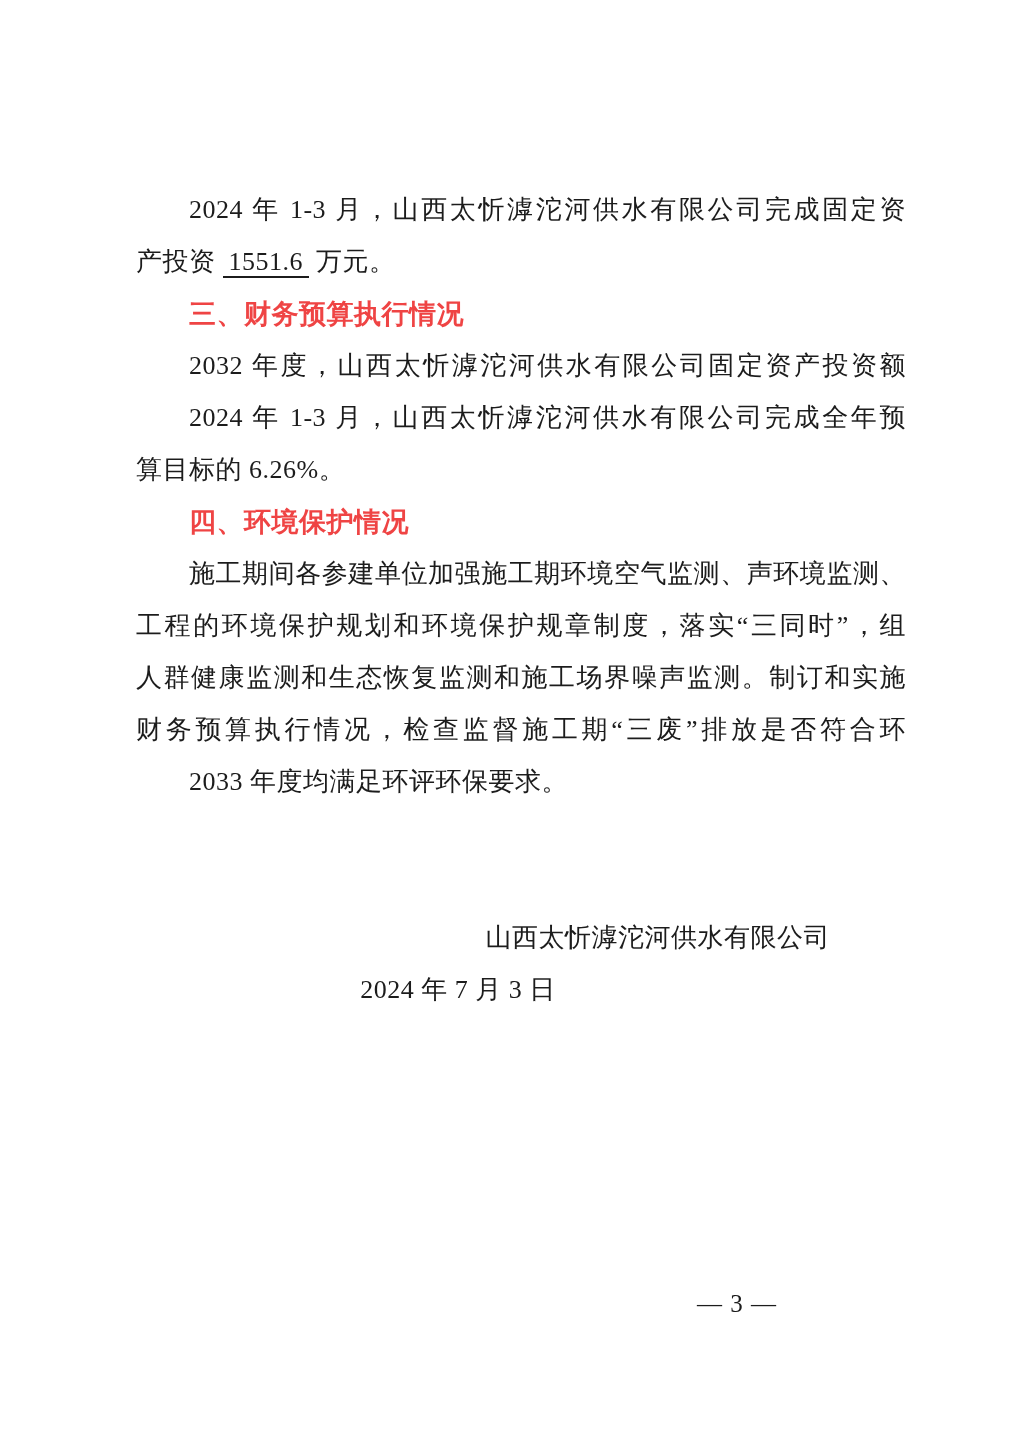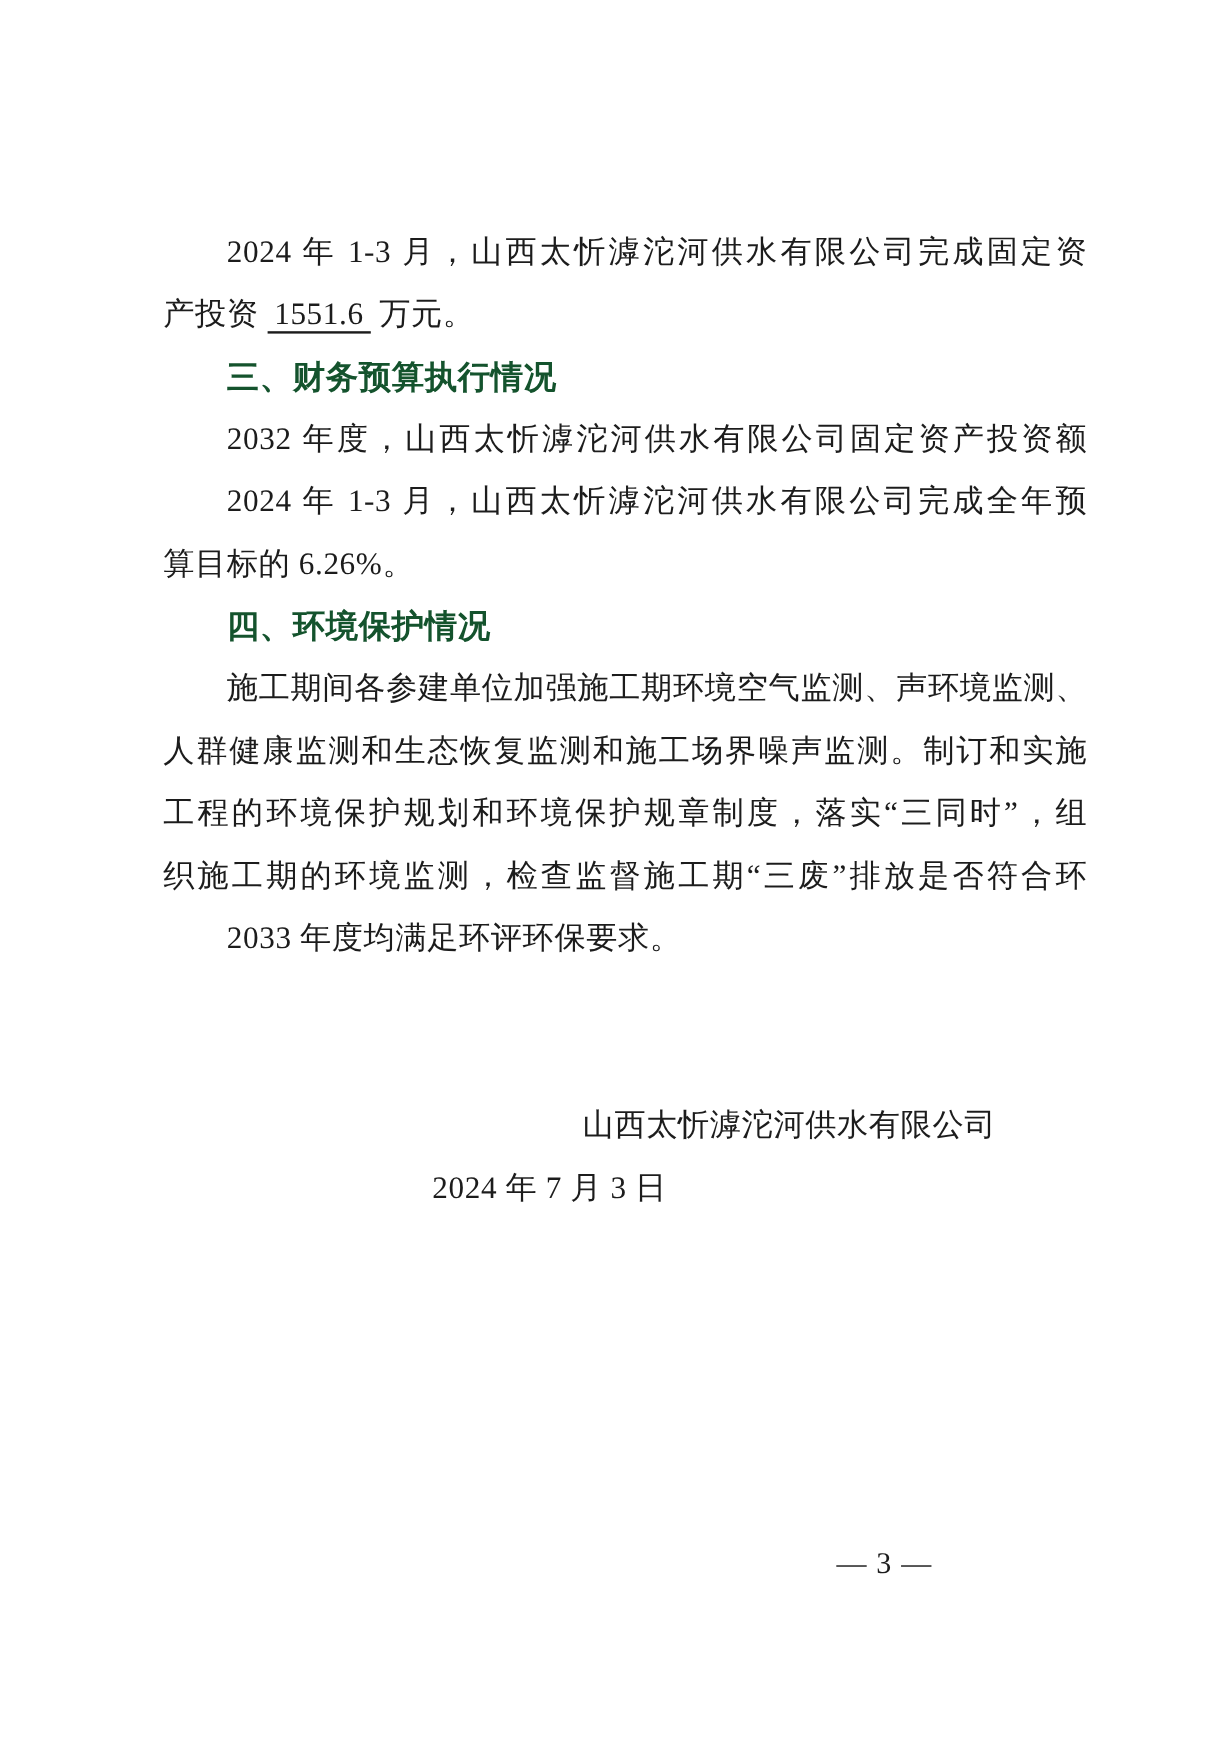--- a/index.html
+++ b/index.html
@@ -34,21 +34,21 @@
     white-space: normal;
     text-align: justify;
     text-align-last: justify;
     text-justify: inter-character;
   }
   .indent { padding-left: 53px; }
   .head {
     font-family: "Liberation Sans", "DejaVu Sans", sans-serif;
     font-weight: 700;
     font-size: 27px;
-    color: #14532d;
+    color: #ef4444;
   }
   .uline {
     border-bottom: 2px solid #1c1c1c;
     padding: 0 6px;
   }
   .blank { height: 52px; }
   .sig-company { text-align: right; padding-right: 76px; }
   .sig-date { text-align: center; padding-right: 126px; }
   .page-number {
     position: absolute;
@@ -73,23 +73,23 @@
     <h2 class="ln head indent">三、财务预算执行情况</h2>
 
     <p class="ln indent just">2032 年度，山西太忻滹沱河供水有限公司固定资产投资额</p>
 
     <p class="ln indent just">2024 年 1-3 月，山西太忻滹沱河供水有限公司完成全年预</p>
     <p class="ln">算目标的 6.26%。</p>
 
     <h2 class="ln head indent">四、环境保护情况</h2>
 
     <p class="ln indent just">施工期间各参建单位加强施工期环境空气监测、声环境监测、</p>
+    <p class="ln just">工程的环境保护规划和环境保护规章制度，落实“三同时”，组</p>
     <p class="ln just">人群健康监测和生态恢复监测和施工场界噪声监测。制订和实施</p>
-    <p class="ln just">工程的环境保护规划和环境保护规章制度，落实“三同时”，组</p>
-    <p class="ln just">织施工期的环境监测，检查监督施工期“三废”排放是否符合环</p>
+    <p class="ln just">财务预算执行情况，检查监督施工期“三废”排放是否符合环</p>
 
     <p class="ln indent">2033 年度均满足环评环保要求。</p>
 
     <div class="ln blank"></div>
     <div class="ln blank"></div>
 
     <p class="ln sig-company">山西太忻滹沱河供水有限公司</p>
     <p class="ln sig-date">2024 年 7 月 3 日</p>
 
   </section>

